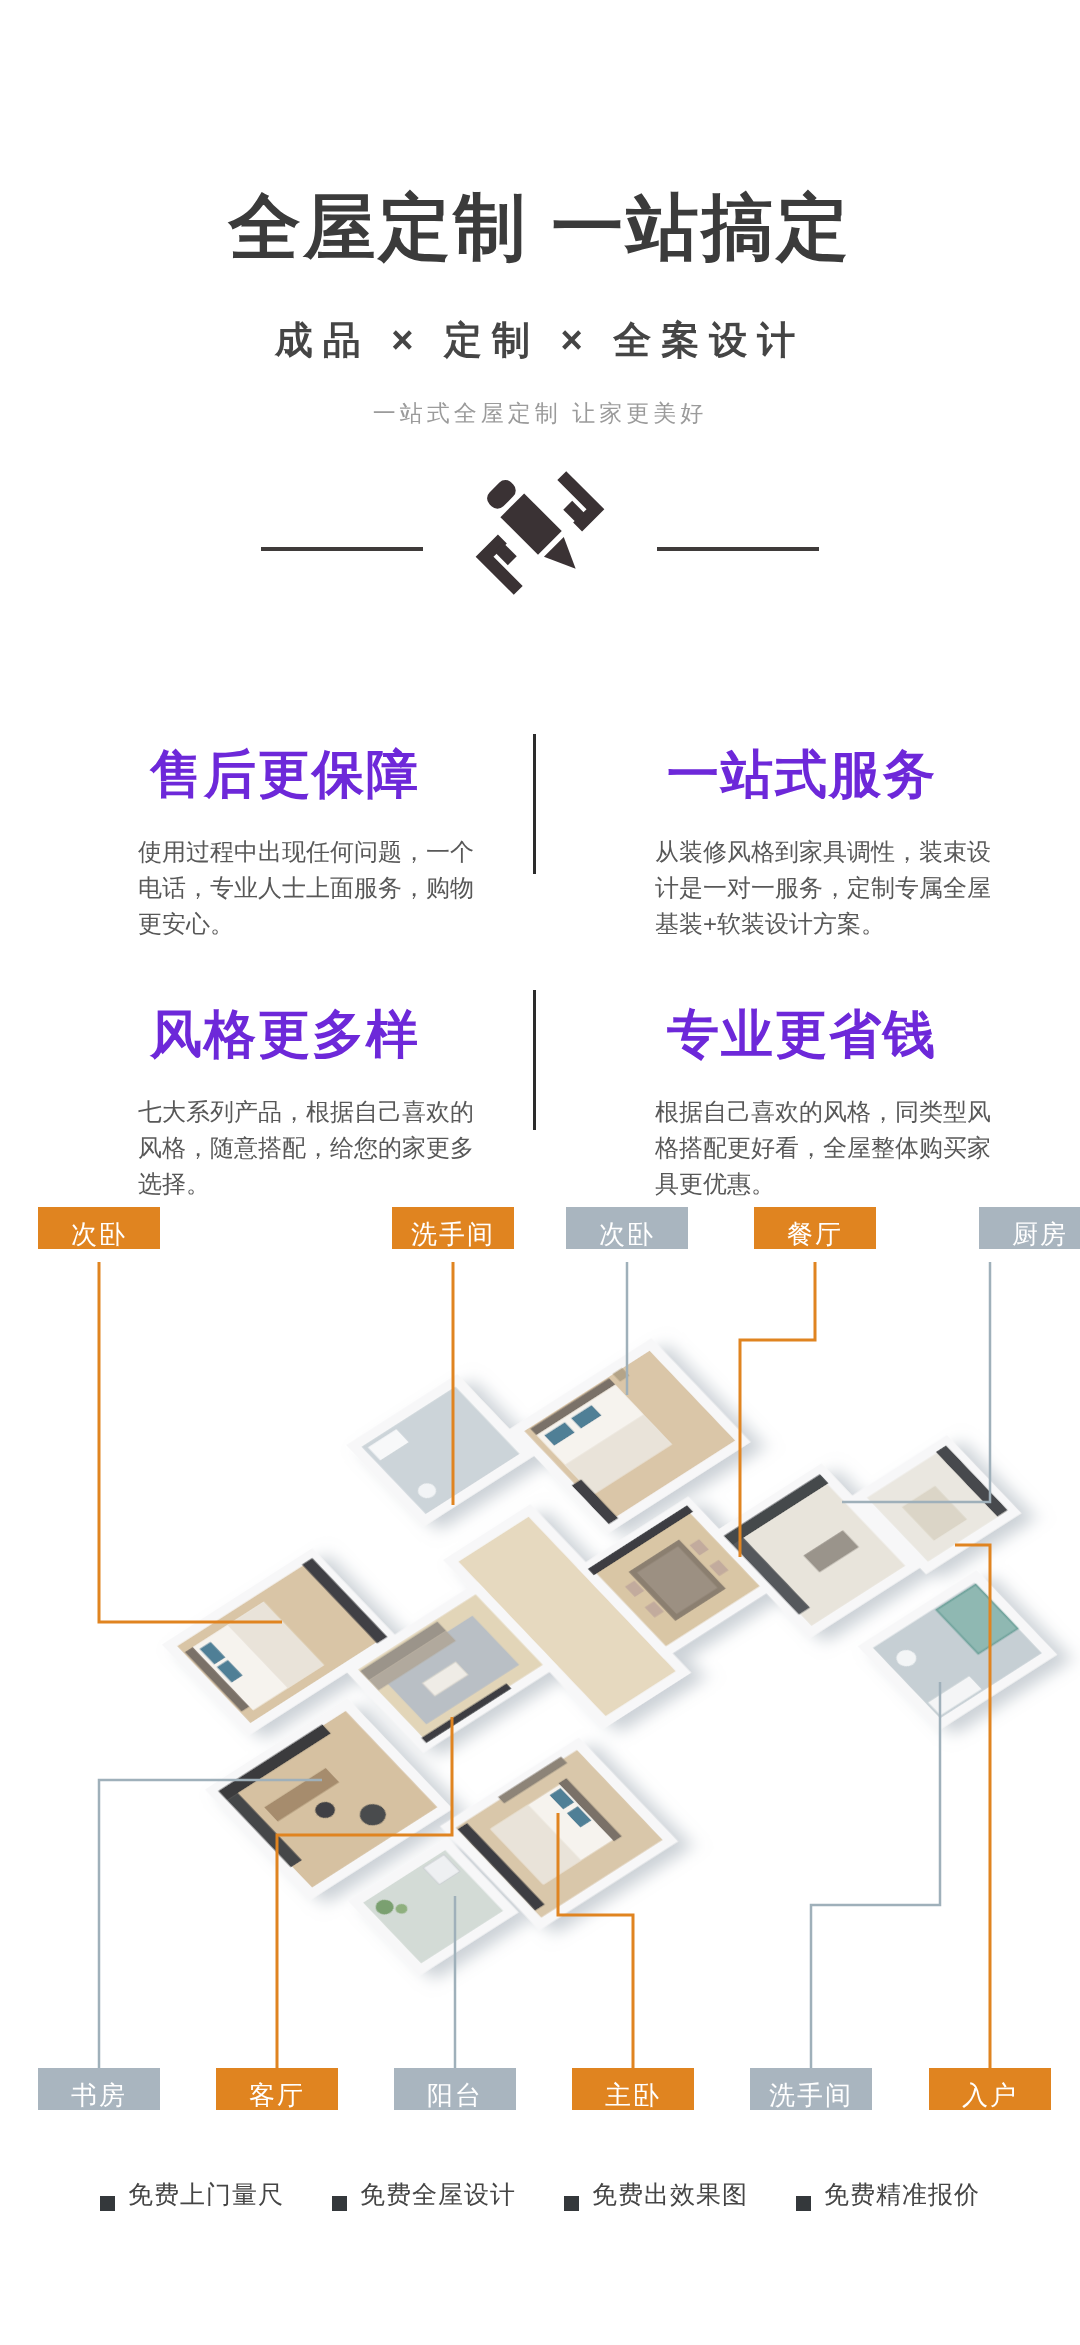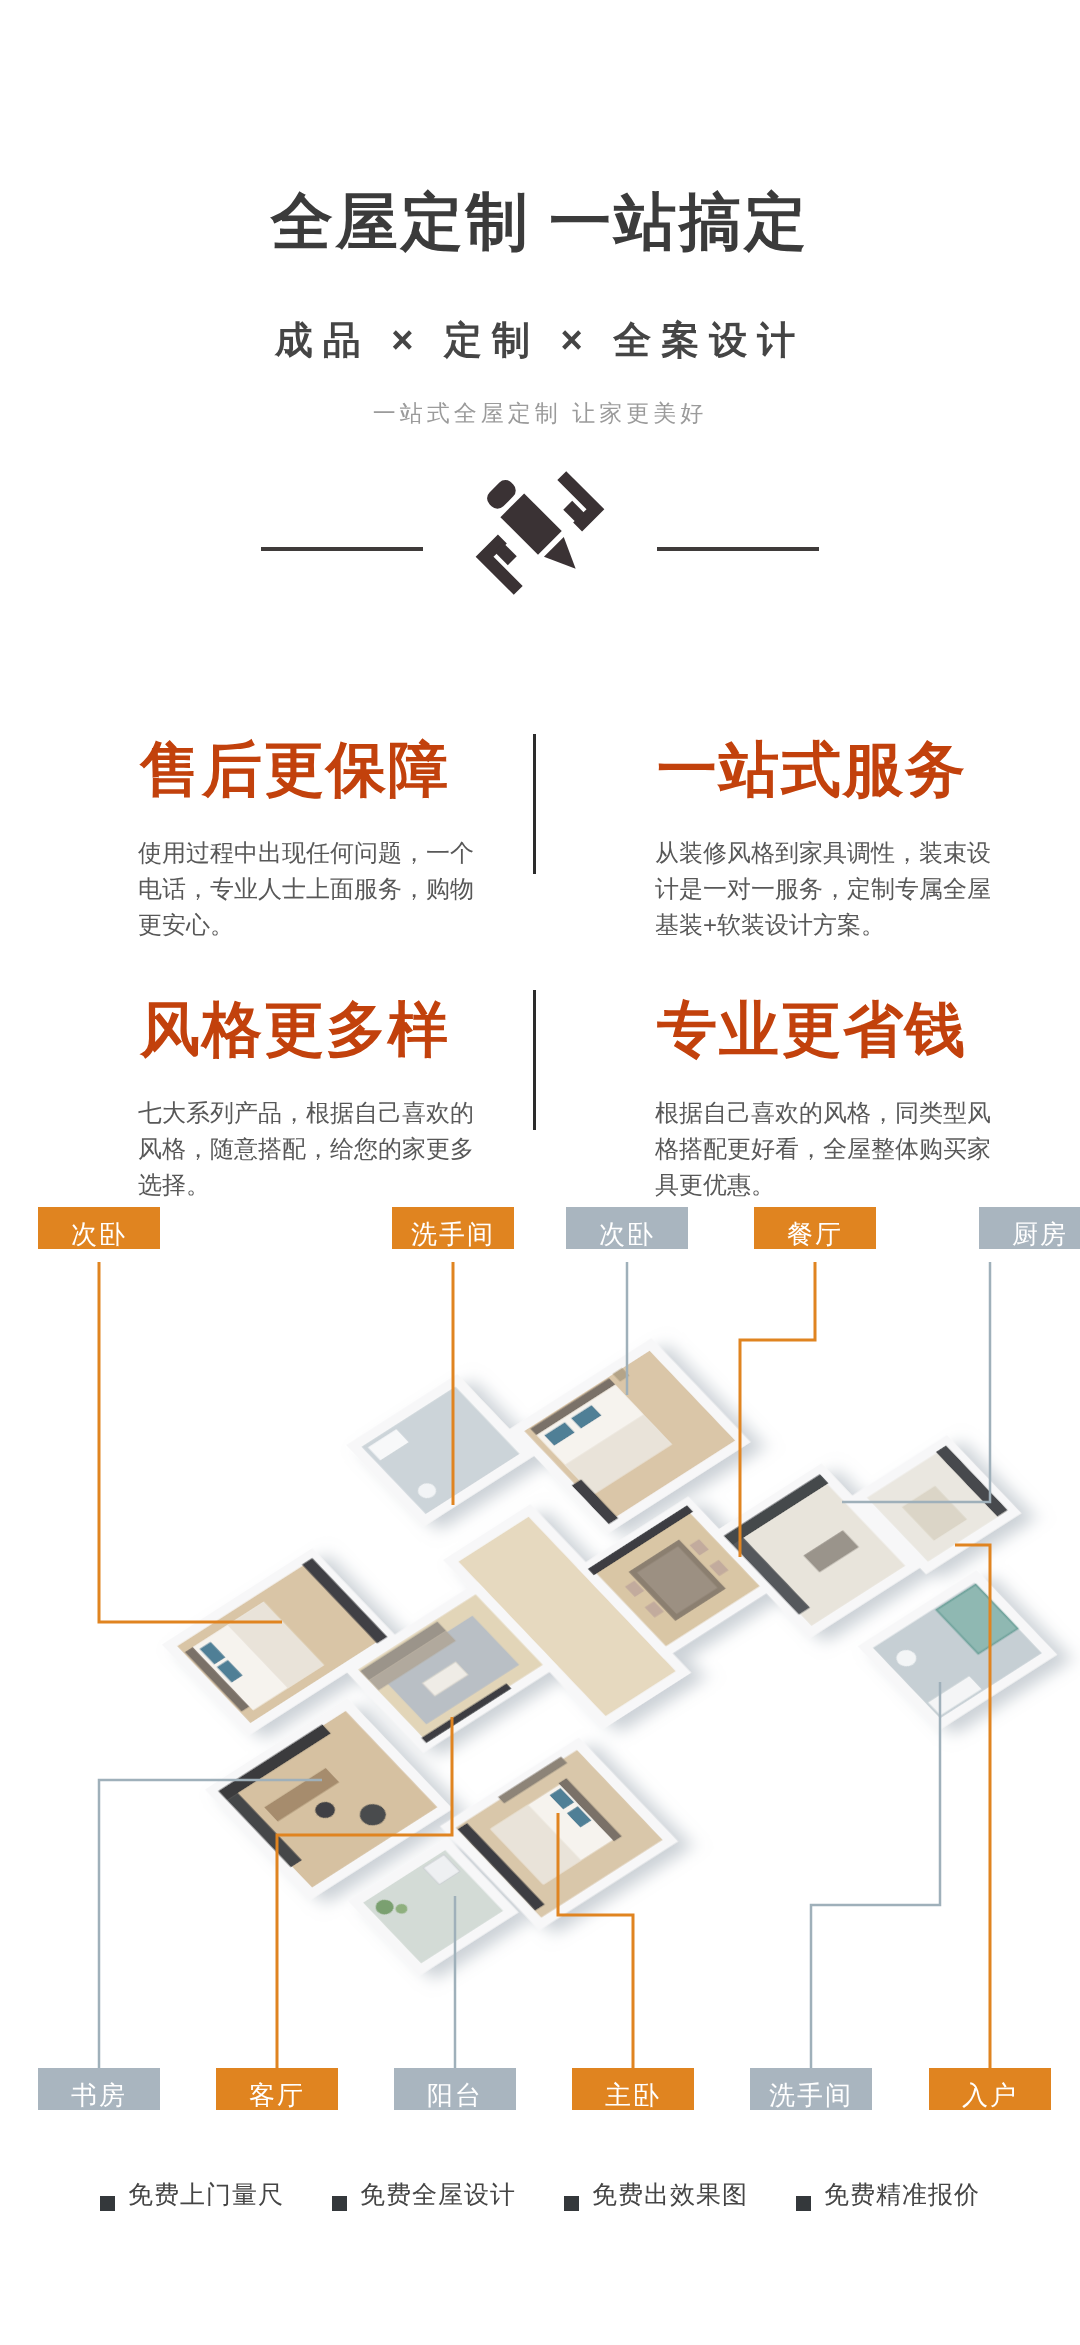--- a/index.html
+++ b/index.html
@@ -4,38 +4,38 @@
 <style>
   html,body{margin:0;padding:0;background:#ffffff;}
   .page{
     position:relative;width:1080px;height:2345px;overflow:hidden;background:#ffffff;
     font-family:"Liberation Sans","DejaVu Sans",sans-serif;
   }
   .abs{position:absolute;}
   
   .hero-title{
     left:0;top:190px;width:1080px;text-align:center;
-    font-size:62px;font-weight:900;color:#3b3b3b;letter-spacing:3px;line-height:1.05;font-family:Liberation Serif, serif;
+    font-size:72px;font-weight:900;color:#3b3b3b;letter-spacing:3px;line-height:1.05;
   }
   .hero-subtitle{
     left:0;top:315px;width:1080px;text-align:center;
     font-size:38px;font-weight:700;color:#454545;letter-spacing:10px;
   }
   .hero-tagline{
     left:0;top:398px;width:1080px;text-align:center;
     font-size:23px;font-weight:400;color:#9b9b9b;letter-spacing:4px;
   }
   .icon-row{
     left:0;top:455px;width:1080px;height:160px;
     display:flex;align-items:center;justify-content:center;gap:42px;
   }
   .icon-row .rule{width:162px;height:4px;background:#3f3b3a;transform:translateY(14px);}
   
   .feature{width:345px;}
-  .feature h3{margin:2px;font-size:60px;font-weight:800;color:#c2410c;letter-spacing:2px;}
+  .feature h3{margin:12px;font-size:52px;font-weight:800;color:#6d28d9;letter-spacing:2px;}
   .feature p{margin:24px 0 0 0;font-size:24px;line-height:36px;color:#585858;}
   .f1{left:138px;top:728px;}
   .f2{left:655px;top:728px;}
   .f3{left:138px;top:988px;}
   .f4{left:655px;top:988px;}
   .vdivider{width:3px;background:#2c2c2c;left:533px;}
   .d1{top:734px;height:140px;}
   .d2{top:990px;height:140px;}
   
   .plabel{

